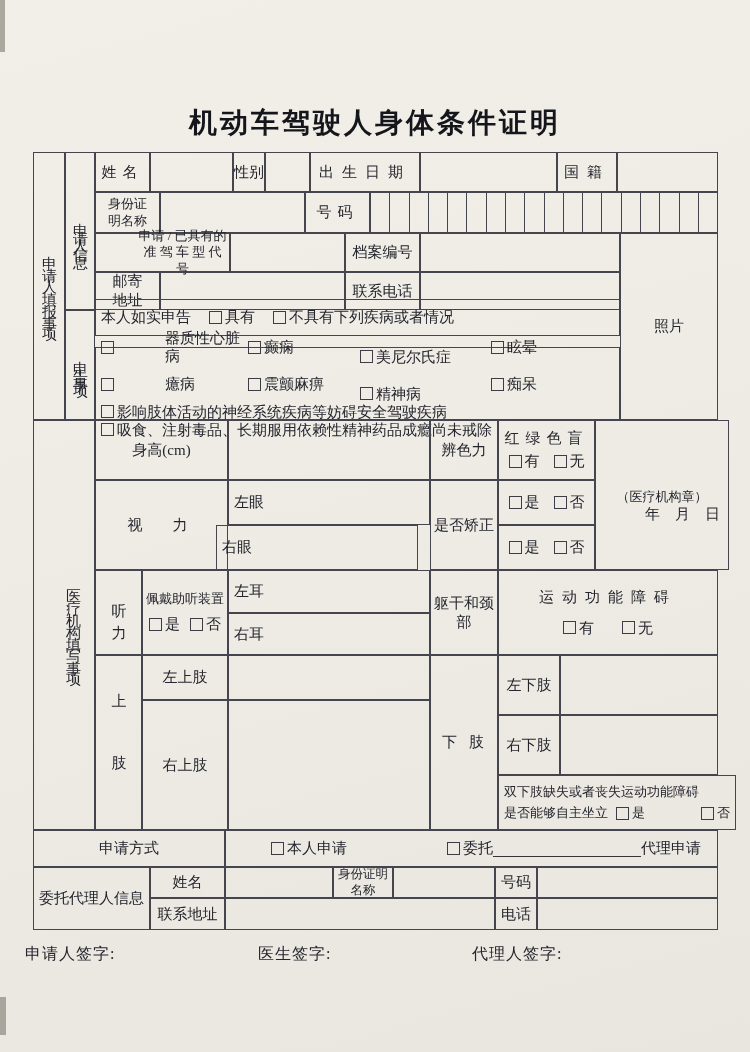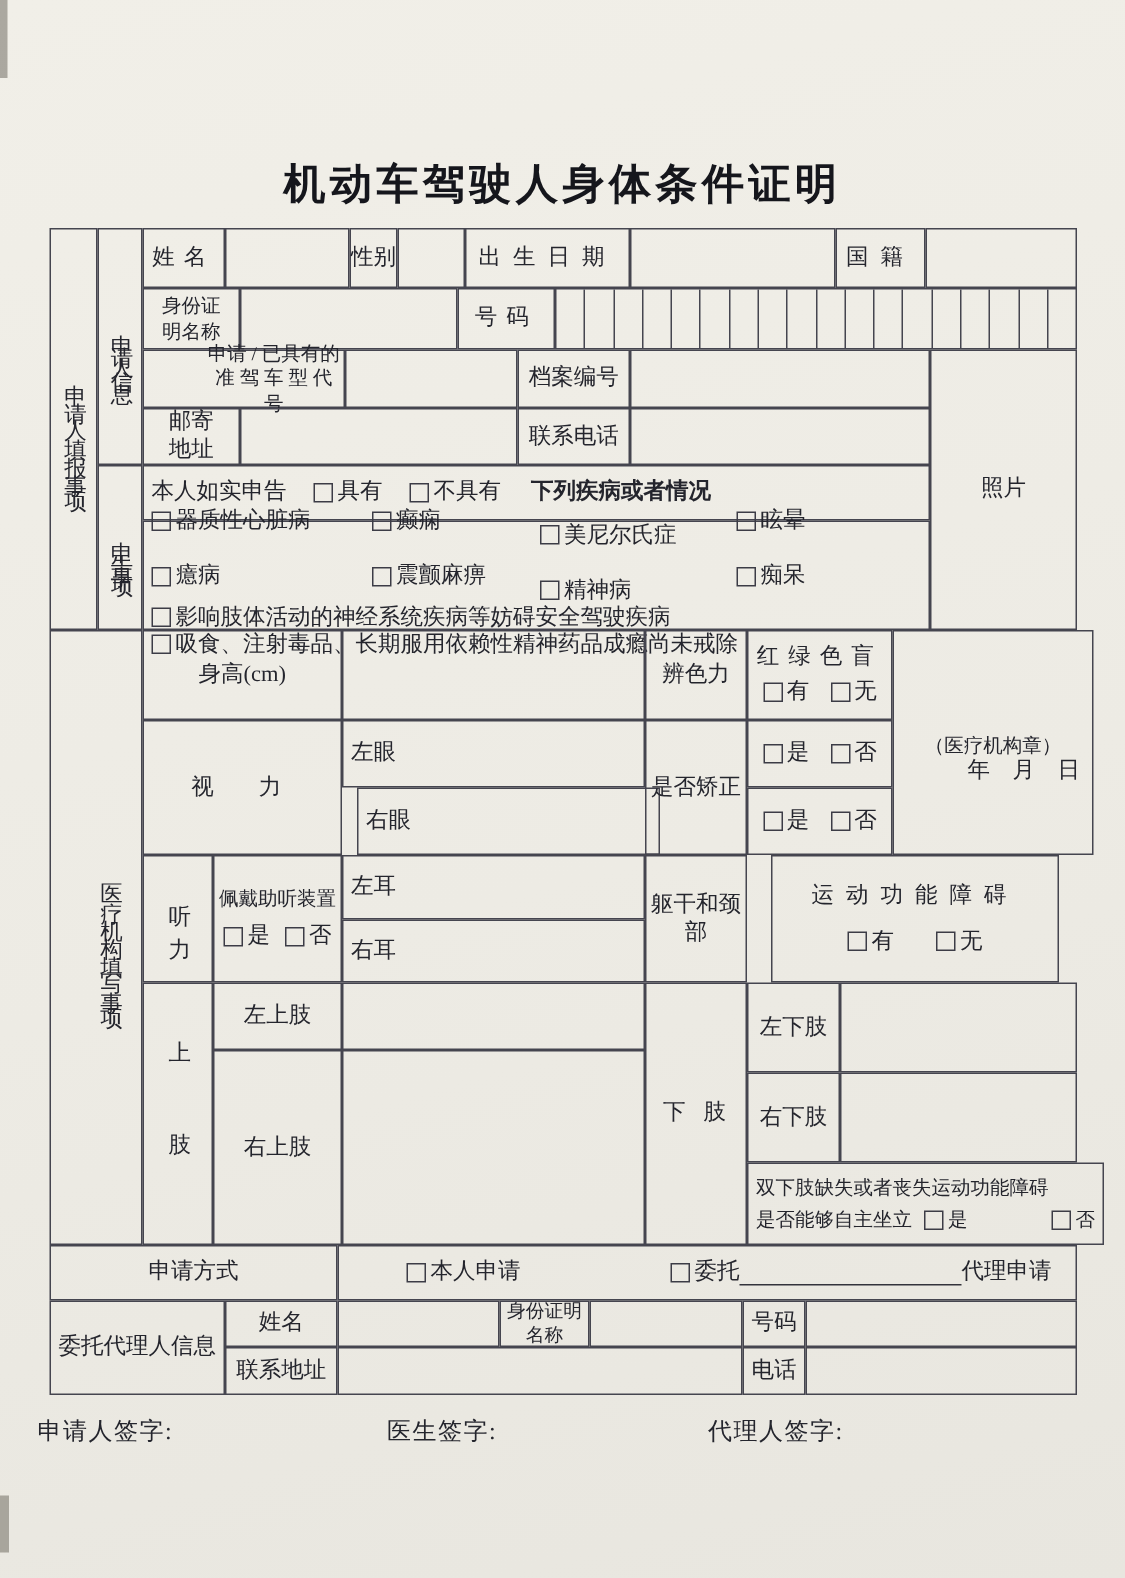--- a/index.html
+++ b/index.html
@@ -32,21 +32,21 @@
   }
   .row{display:flex;align-items:center;}
   .boxes{position:absolute;box-sizing:border-box;border:1px solid #45454f;display:flex;}
   .boxes i{flex:1;border-left:1px solid #45454f;}
   .boxes i:first-child{border-left:none;}
   .uline{display:inline-block;width:148px;border-bottom:1px solid #33333c;height:15px;}
   .sig{position:absolute;font-size:16px;letter-spacing:1px;}
   .artifact{position:absolute;background:#716d64;opacity:.55;}
   .dcell{align-items:flex-start;flex-direction:column;justify-content:center;padding:3px 0 3px 5px;text-align:left;}
   .dline{display:flex;align-items:center;line-height:18px;}
-  .w1{width:147px;} .w2{width:112px;} .w3{width:131px;margin-top:19px;}
+  .w1{width:147px;gap:48px;} .w2{width:112px;} .w3{width:131px;margin-top:19px;}
 </style>
 </head>
 <body>
 
 <div class="artifact" style="left:0;top:0;width:5px;height:52px;"></div>
 <div class="artifact" style="left:0;top:997px;width:6px;height:38px;"></div>
 
 <div class="title">机动车驾驶人身体条件证明</div>
 
 <div class="c vert" style="left:33px;top:152px;width:32px;height:268px;">
@@ -99,27 +99,27 @@
 <div class="c" style="left:345px;top:233px;width:75px;height:39px;">档案编号</div>
 <div class="c" style="left:420px;top:233px;width:200px;height:39px;"></div>
 <div class="c" style="left:620px;top:233px;width:98px;height:187px;">照片</div>
 
 <div class="c" style="left:95px;top:272px;width:65px;height:38px;">邮寄
 地址</div>
 <div class="c" style="left:160px;top:272px;width:185px;height:38px;"></div>
 <div class="c" style="left:345px;top:272px;width:75px;height:38px;">联系电话</div>
 <div class="c" style="left:420px;top:272px;width:200px;height:38px;"></div>
 
-<div class="c left" style="left:95px;top:310px;width:525px;height:37px;">
+<div class="c left" style="left:95px;top:299px;width:525px;height:37px;">
   <span class="row">本人如实申告</span>
   <span class="ck" style="margin-left:18px;"></span>
   <span>具有</span>
   <span class="ck" style="margin-left:18px;"></span>
   <span>不具有</span>
-  <span style="margin-left:20px;font-weight:bold;">下列疾病或者情况</span>
+  <span style="">下列疾病或者情况</span>
 </div>
 
 <div class="c dcell" style="left:95px;top:347px;width:525px;height:73px;">
   <div class="dline">
     <span class="row w1"><span class="ck"></span><span>器质性心脏病</span></span>
     <span class="row w2"><span class="ck"></span><span>癫痫</span></span>
     <span class="row w3"><span class="ck"></span><span>美尼尔氏症</span></span>
     <span class="row"><span class="ck"></span><span>眩晕</span></span>
   </div>
   <div class="dline">
@@ -151,21 +151,21 @@
   </div>
 </div>
 
 <div class="c col" style="left:595px;top:420px;width:134px;height:150px;padding:36px 6px 14px;">
   <div class="sm">（医疗机构章）</div>
   <div style="align-self:flex-end;padding-right:2px;">年    月    日</div>
 </div>
 
 <div class="c ls30" style="left:95px;top:480px;width:133px;height:90px;padding-left:22px;">视力</div>
 <div class="c left" style="left:228px;top:480px;width:202px;height:45px;"><span>左眼</span></div>
-<div class="c left" style="left:238px;top:525px;width:202px;height:45px;"><span>右眼</span></div>
+<div class="c left" style="left:216px;top:525px;width:202px;height:45px;"><span>右眼</span></div>
 <div class="c" style="left:430px;top:480px;width:68px;height:90px;">是否矫正</div>
 <div class="c" style="left:498px;top:480px;width:97px;height:45px;gap:14px;">
   <span class="row"><span class="ck"></span><span>是</span></span>
   <span class="row"><span class="ck"></span><span>否</span></span>
 </div>
 <div class="c" style="left:498px;top:525px;width:97px;height:45px;gap:14px;">
   <span class="row"><span class="ck"></span><span>是</span></span>
   <span class="row"><span class="ck"></span><span>否</span></span>
 </div>
 
@@ -175,21 +175,21 @@
 <div class="c col sm" style="left:142px;top:570px;width:86px;height:85px;">
   <div>佩戴助听装置</div>
   <div class="row" style="margin-top:8px;gap:10px;font-size:15px;">
     <span class="row"><span class="ck"></span><span>是</span></span>
     <span class="row"><span class="ck"></span><span>否</span></span>
   </div>
 </div>
 <div class="c left" style="left:228px;top:570px;width:202px;height:43px;"><span>左耳</span></div>
 <div class="c left" style="left:228px;top:613px;width:202px;height:42px;"><span>右耳</span></div>
 <div class="c" style="left:430px;top:570px;width:68px;height:85px;">躯干和颈部</div>
-<div class="c col" style="left:498px;top:570px;width:192px;height:85px;margin-left:16px;">
+<div class="c col" style="left:498px;top:570px;width:220px;height:85px;">
   <div class="ls8">运动功能障碍</div>
   <div class="row" style="margin-top:12px;gap:28px;">
     <span class="row"><span class="ck"></span><span>有</span></span>
     <span class="row"><span class="ck"></span><span>无</span></span>
   </div>
 </div>
 
 <div class="c vert" style="left:95px;top:655px;width:47px;height:175px;">
   <span class="vtxt" style="letter-spacing:62px;">上肢</span>
 </div>

